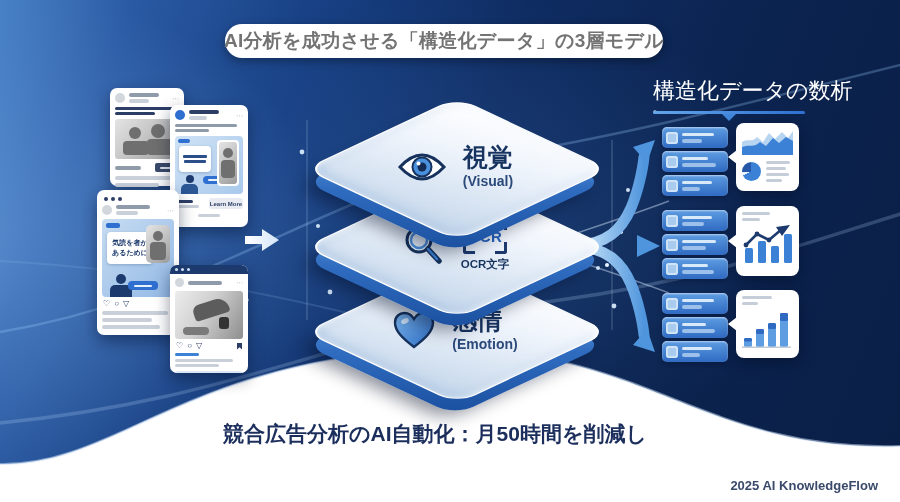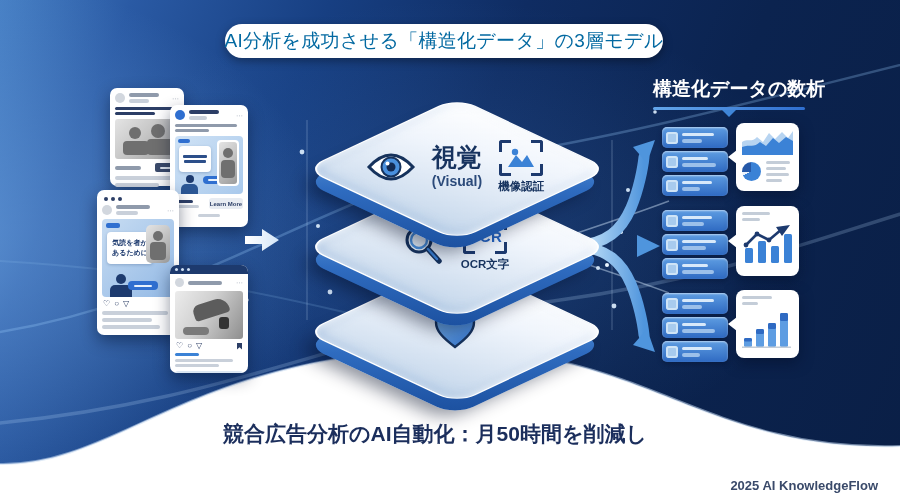--- a/index.html
+++ b/index.html
@@ -7,24 +7,24 @@
   .stage{position:relative;width:900px;height:502px;overflow:hidden;
     background:linear-gradient(112deg,#467fc4 0%,#2a5aa4 12%,#173f82 30%,#0f2c62 48%,#0b234f 70%,#0a1f46 100%);}
   .stage::before{content:'';position:absolute;inset:0;z-index:0;
     background:radial-gradient(620px 430px at -6% 48%, rgba(125,180,240,.50), transparent 62%),
                radial-gradient(520px 330px at 50% 46%, rgba(80,140,215,.22), transparent 70%);}
   .abs{position:absolute;}
   
   .title-pill{left:225px;top:24px;width:438px;height:34px;background:#fff;border-radius:20px;
     display:flex;align-items:center;justify-content:center;z-index:7;
     box-shadow:0 3px 10px rgba(0,0,0,.35);}
-  .title-pill span{font-size:19px;font-weight:400;color:#0369a1;letter-spacing:.3px;white-space:nowrap;}
+  .title-pill span{font-size:19px;font-weight:700;color:#737373;letter-spacing:.3px;white-space:nowrap;}
   
   .right-head{left:653px;top:76px;z-index:7;}
-  .right-head .txt{font-size:19px;font-weight:700;color:#fff;white-space:nowrap;}
+  .right-head .txt{font-size:22px;font-weight:400;color:#fff;white-space:nowrap;}
   .right-head .rule{position:relative;width:152px;height:3px;margin-top:5px;border-radius:2px;
     background:linear-gradient(90deg,#63a6ea,#2f6fd0);}
   .right-head .tri{position:absolute;left:69px;top:3px;width:0;height:0;
     border-left:7px solid transparent;border-right:7px solid transparent;border-top:7px solid #3f86d8;}
   
   .layer{position:absolute;left:305px;width:300px;height:150px;}
   .layer .face,.layer .depth{position:absolute;left:44px;top:-31px;width:212px;height:212px;border-radius:26px;}
   .layer .depth{transform:translateY(15px) scaleY(0.47) rotate(45deg);
     background:linear-gradient(135deg,#7db6ec,#2f6cc0 55%,#1b4f9e);
     box-shadow:0 14px 22px rgba(2,12,35,.45);}
@@ -281,20 +281,24 @@
       <svg width="44" height="40" viewBox="0 0 44 40">
         <defs>
             <linearGradient id="gh" x1="0" y1="0" x2="1" y2="1">
           <stop offset="0" stop-color="#7ab4ea"></stop>
               <stop offset="1" stop-color="#2e6cc4"></stop>
             </linearGradient>
           </defs>
         <path d="M22,37 C10,28 3,21 3,12.5 C3,6.5 7.5,3 12.5,3 C16.5,3 20,5.5 22,9 C24,5.5 27.5,3 31.5,3 C36.5,3 41,6.5 41,12.5 C41,21 34,28 22,37 Z" fill="url(#gh)" stroke="#16325c" stroke-width="2.4"></path>
         <ellipse cx="13" cy="11" rx="4" ry="2.6" fill="#ffffff" opacity="0.65" transform="rotate(-25 13 11)"></ellipse>
       </svg>
+      <div>
+        <div class="lname">感情</div>
+        <div class="len">(Emotion)</div>
+      </div>
     </div>
   </div>
 
   <div class="layer" style="top:170px;z-index:5;">
     <div class="depth"></div>
     <div class="face"></div>
     <div class="content">
       <svg width="44" height="44" viewBox="0 0 44 44">
         <circle cx="18" cy="17" r="12" fill="#eaf3fc" stroke="#16325c" stroke-width="3"></circle>
         <circle cx="18" cy="17" r="8" fill="none" stroke="#4a90dd" stroke-width="2.4"></circle>
@@ -320,33 +324,20 @@
     <div class="content">
       <svg width="50" height="34" viewBox="0 0 50 34">
         <path d="M3,17 Q25,-7 47,17 Q25,41 3,17 Z" fill="#ffffff" stroke="#16325c" stroke-width="3"></path>
         <circle cx="25" cy="17" r="9.5" fill="#4a90dd" stroke="#16325c" stroke-width="2"></circle>
         <circle cx="25" cy="17" r="4.5" fill="#132a52"></circle>
         <circle cx="21.5" cy="13.5" r="2" fill="#ffffff"></circle>
       </svg>
       <div>
         <div class="lname">視覚</div>
         <div class="len">(Visual)</div>
-      </div>
-      <div class="ltag">
-        <div class="frame">
-          <div class="br tl"></div>
-            <div class="br tr"></div>
-            <div class="br bl"></div>
-            <div class="br brc"></div>
-          <svg width="30" height="24" viewBox="0 0 30 24">
-            <circle cx="9" cy="6" r="3.2" fill="#3b82d6"></circle>
-            <path d="M2,21 L10,9 L16,16 L21,9 L28,21 Z" fill="#3b82d6"></path>
-          </svg>
-        </div>
-        <div class="cap">機像認証</div>
       </div>
     </div>
   </div>
 
   <svg class="abs" style="left:577px;top:115px;z-index:3;" width="95" height="262" viewBox="0 0 95 262">
     <defs>
         <linearGradient id="ga" x1="0" y1="0" x2="1" y2="0">
       <stop offset="0" stop-color="#cfe9fb"></stop>
           <stop offset="1" stop-color="#4f95dd"></stop>
         </linearGradient>

